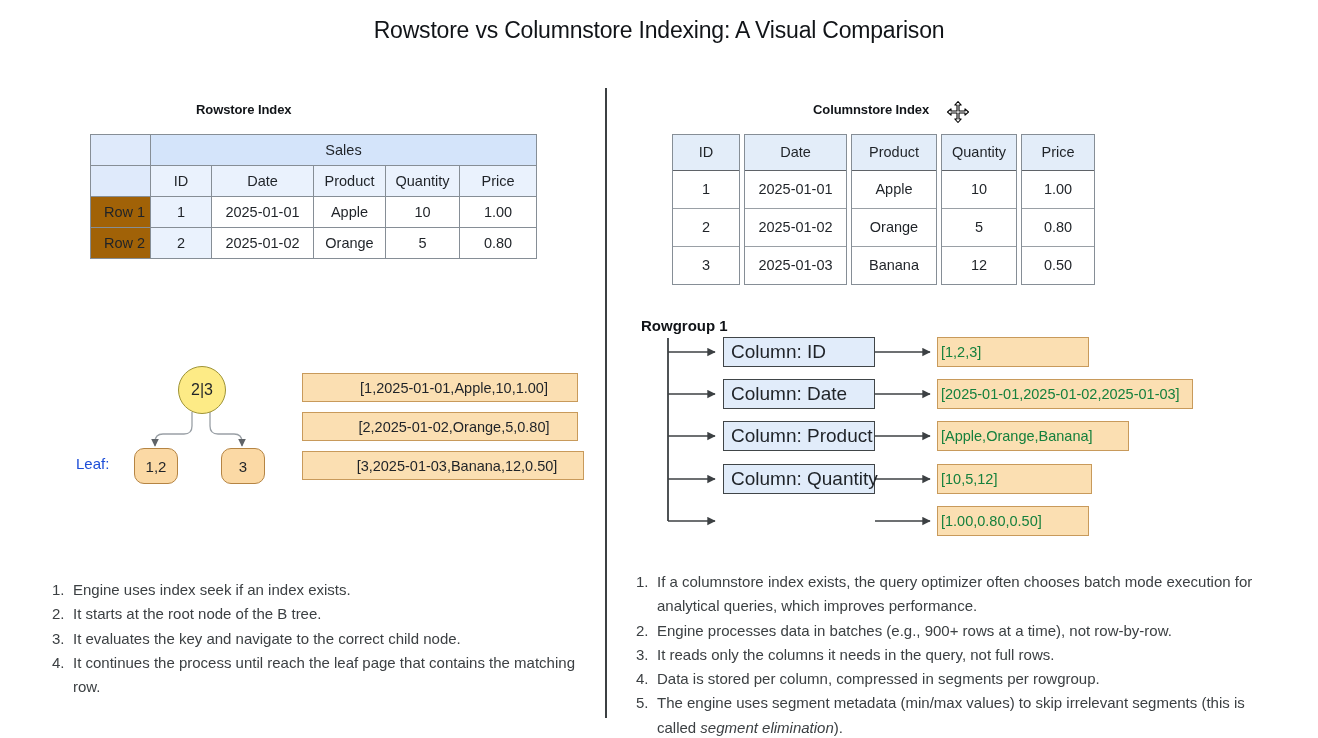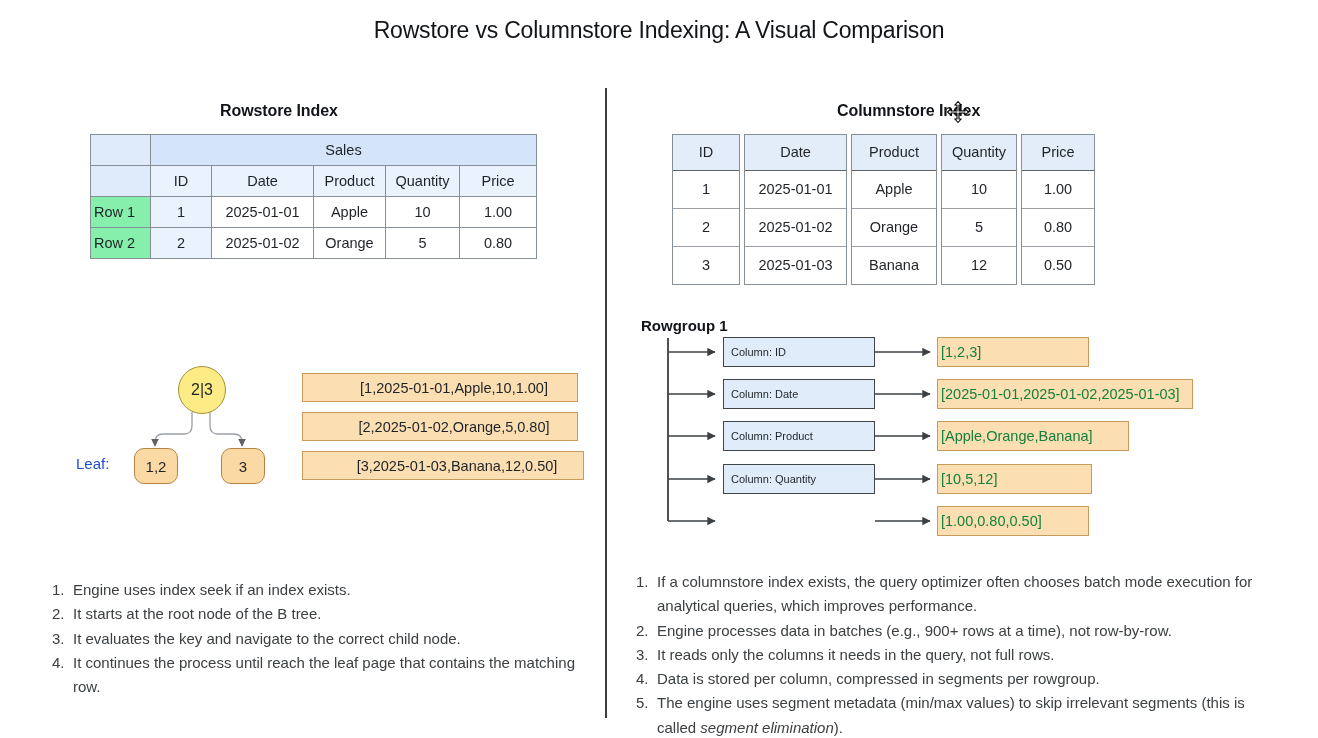--- a/index.html
+++ b/index.html
@@ -35,26 +35,25 @@
     left: 605px;
     top: 88px;
     width: 2px;
     height: 630px;
     background: #3c4043;
   }
 
   
   .panel-heading {
     position: absolute;
-    font-size: 16px;
+    font-size: 13px;
     font-weight: bold;
     color: #111418;
     letter-spacing: -0.1px;
     white-space: nowrap;
-    margin-left: 24px;
   }
   #rowstore-heading { left: 196px; top: 102px; }
   #columnstore-heading { left: 813px; top: 102px; }
 
   
   #rowstore-table {
     position: absolute;
     left: 90px;
     top: 134px;
     border-collapse: collapse;
@@ -66,21 +65,21 @@
     border: 1px solid #868e96;
     padding: 0;
     height: 30px;
     text-align: center;
     font-weight: normal;
     white-space: nowrap;
   }
   #rowstore-table .rs-corner   { background: #dfeafb; width: 59px; }
   #rowstore-table .rs-group    { background: #d4e4fa; }
   #rowstore-table .rs-colhead  { background: #eaf2fd; }
-  #rowstore-table .rs-rowlabel { background: #86efac; text-align: left; padding-left: 3px; }
+  #rowstore-table .rs-rowlabel { background: #a16207; text-align: left; padding-left: 13px; }
   #rowstore-table .rs-id       { background: #eaf2fd; }
   #rowstore-table .rs-cell     { background: #ffffff; }
   .w-id   { width: 60px; }
   .w-date { width: 101px; }
   .w-prod { width: 71px; }
   .w-qty  { width: 73px; }
   .w-price{ width: 76px; }
 
   
   #columnstore-table {
@@ -203,21 +202,21 @@
     height: 210px;
   }
   #rowgroup-svg { position: absolute; left: 0; top: 0; }
   .col-box {
     position: absolute;
     left: 82px;
     width: 152px;
     height: 30px;
     background: #e1ecfa;
     border: 1.4px solid #404548;
-    font-size: 11px;
+    font-size: 19px;
     color: #1f2328;
     display: flex;
     align-items: center;
     padding-left: 7px;
     box-sizing: border-box;
     white-space: nowrap;
   }
   .col-data {
     position: absolute;
     left: 296px;

